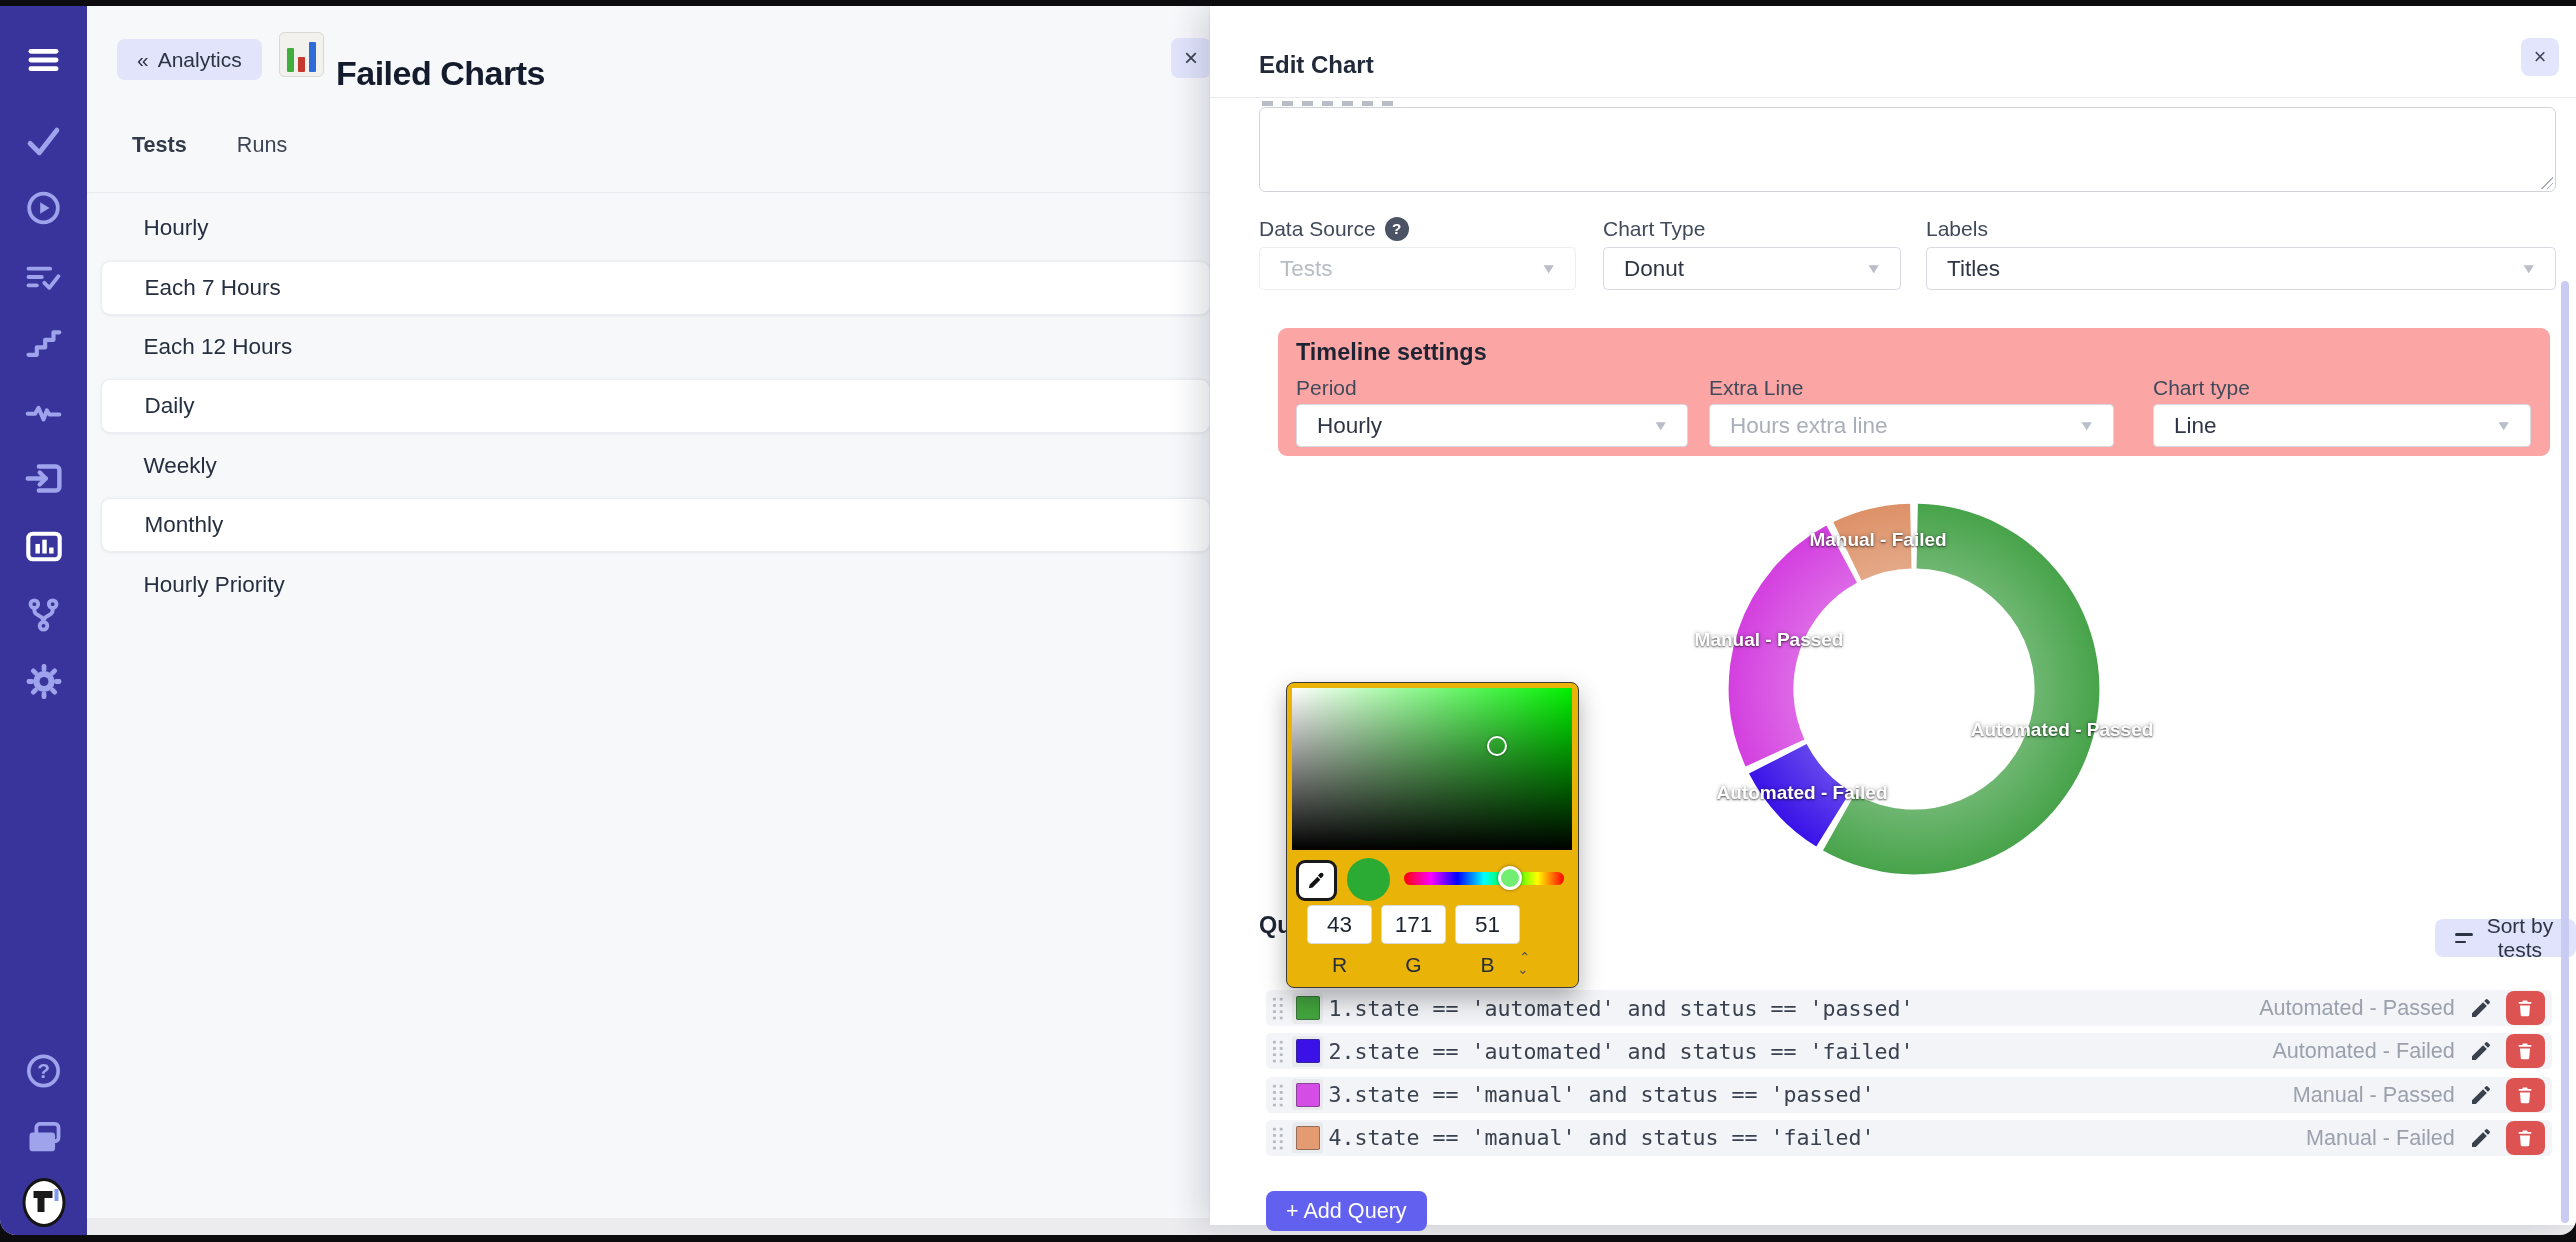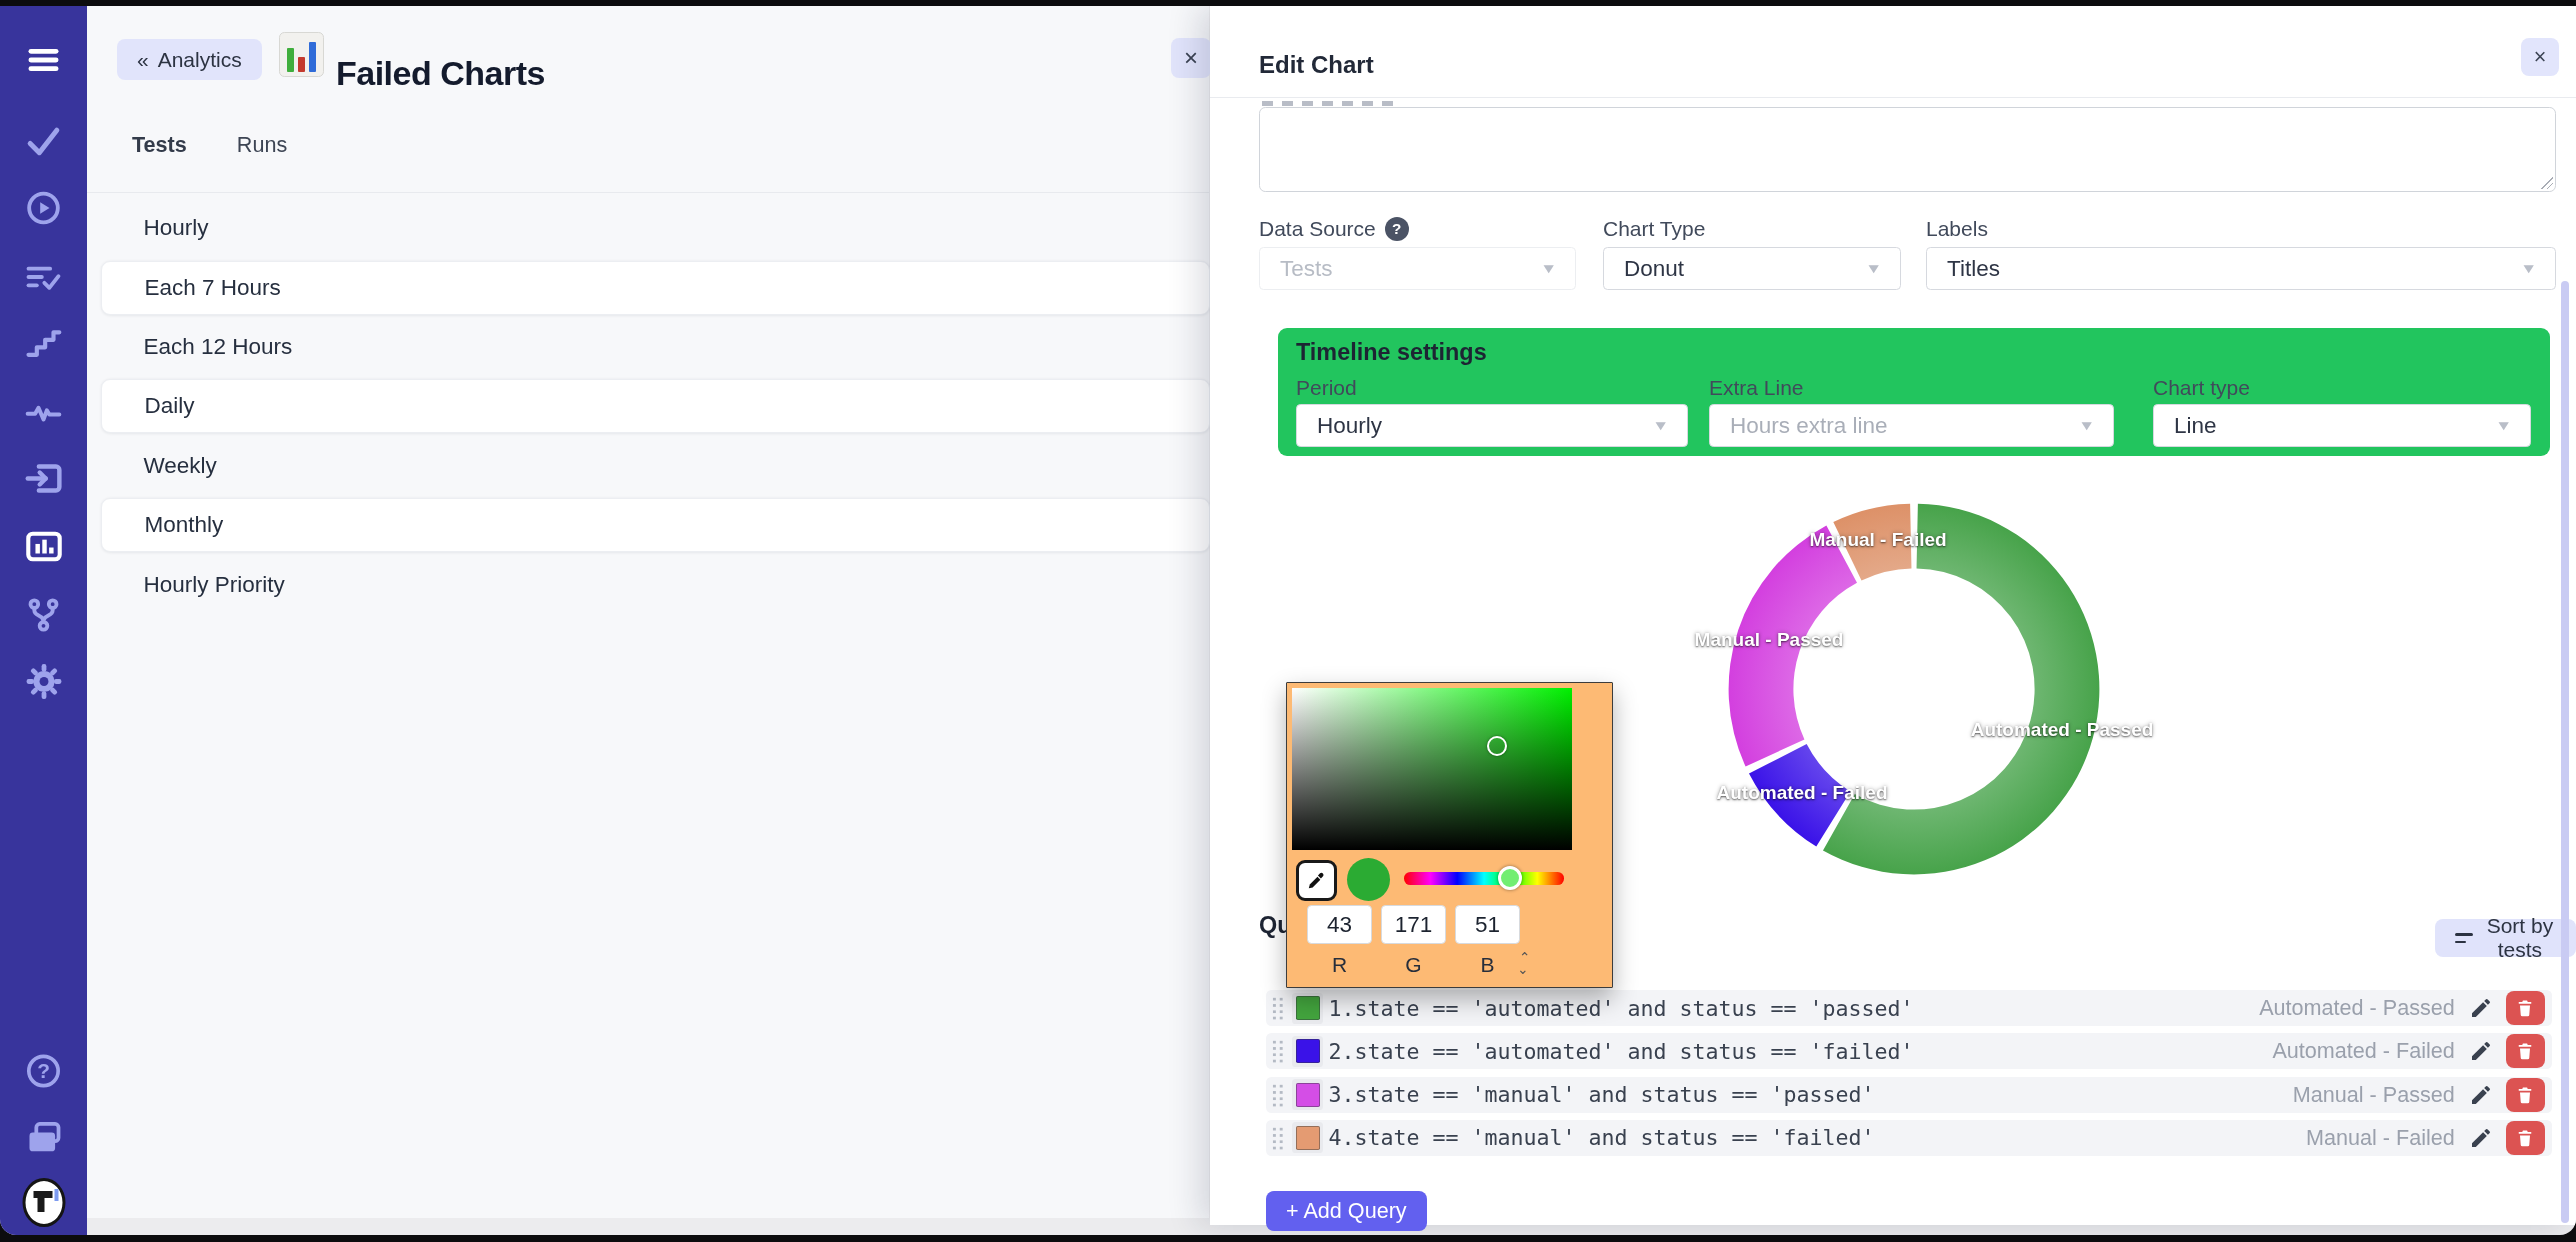--- a/index.html
+++ b/index.html
@@ -54,31 +54,31 @@
     background:linear-gradient(135deg,transparent 0 55%,#a9adb5 55% 62%,transparent 62% 75%,#a9adb5 75% 82%,transparent 82%);}
   .field-label{position:absolute;font-size:21px;color:#414a5b;display:flex;align-items:center;gap:9px;}
   .help-badge{width:24px;height:24px;border-radius:50%;background:#4b5365;color:#fff;font-size:15.3px;font-weight:700;
               display:inline-flex;align-items:center;justify-content:center;}
   .select{position:absolute;height:43px;background:#fff;border:1.4px solid #d6d9df;border-radius:4.5px;
           display:flex;align-items:center;padding:0 20px;font-size:22.5px;color:#2e3545;cursor:pointer;}
   .select .caret{margin-left:auto;font-size:13.5px;color:#b9bec8;transform:scaleX(1.3);}
   .select.disabled{border-color:#eceef1;color:#b7bcc5;cursor:default;}
   .select .ph{color:#a9aeb8;}
 
-  .timeline-box{position:absolute;left:68px;top:322px;width:1272px;height:128px;background:#22c55e;border-radius:9px;}
+  .timeline-box{position:absolute;left:68px;top:322px;width:1272px;height:128px;background:#fca5a5;border-radius:9px;}
   .timeline-title{position:absolute;left:18px;top:10.8px;font-size:23.4px;font-weight:700;color:#1d2433;}
 
   
   .donut-wrap{position:absolute;left:497px;top:476px;width:414px;height:414px;z-index:5;}
   .donut-label{position:absolute;transform:translate(-50%,-50%);font-size:19px;font-weight:700;color:#fff;
                white-space:nowrap;text-shadow:0 0.9px 1.8px rgba(0,0,0,.55),0 0 4.5px rgba(0,0,0,.35);pointer-events:none;}
 
   
-  .picker{position:absolute;left:76px;top:676px;width:327px;height:306px;background:#fdba74;border:1.8px solid #3c3c3c;
-          border-radius:1px;box-shadow:0 10.8px 25px rgba(0,0,0,.30);z-index:40;}
+  .picker{position:absolute;left:76px;top:676px;width:293px;height:306px;background:#eab308;border:1.8px solid #3c3c3c;
+          border-radius:8px;box-shadow:0 10.8px 25px rgba(0,0,0,.30);z-index:40;}
   .sat-area{position:absolute;left:4.5px;top:4.5px;width:280px;height:162px;cursor:crosshair;
     background:linear-gradient(to top,#000,rgba(0,0,0,0)),linear-gradient(to right,#fff,hsl(120,100%,47%));}
   .sat-cursor{position:absolute;left:195px;top:48px;width:20px;height:20px;border:2.7px solid #fff;border-radius:50%;
               box-shadow:0 0 2.7px rgba(0,0,0,.5);}
   .eyedrop-btn{position:absolute;left:9px;top:177px;width:41px;height:41px;background:#fff;border:3.2px solid #191919;
                border-radius:9px;display:flex;align-items:center;justify-content:center;cursor:pointer;}
   .cur-swatch{position:absolute;left:60px;top:175px;width:43px;height:43px;border-radius:50%;}
   .hue-slider{position:absolute;left:117px;top:189px;width:160px;height:12.6px;border-radius:6.3px;cursor:pointer;
     background:linear-gradient(to right,#ff0000 0%,#ff00ff 16.6%,#0000ff 33.3%,#00ffff 50%,#00ff00 66.6%,#ffff00 83.3%,#ff0000 100%);}
   .hue-cursor{position:absolute;left:211px;top:183px;width:24px;height:24px;border-radius:50%;background:#72ee72;

